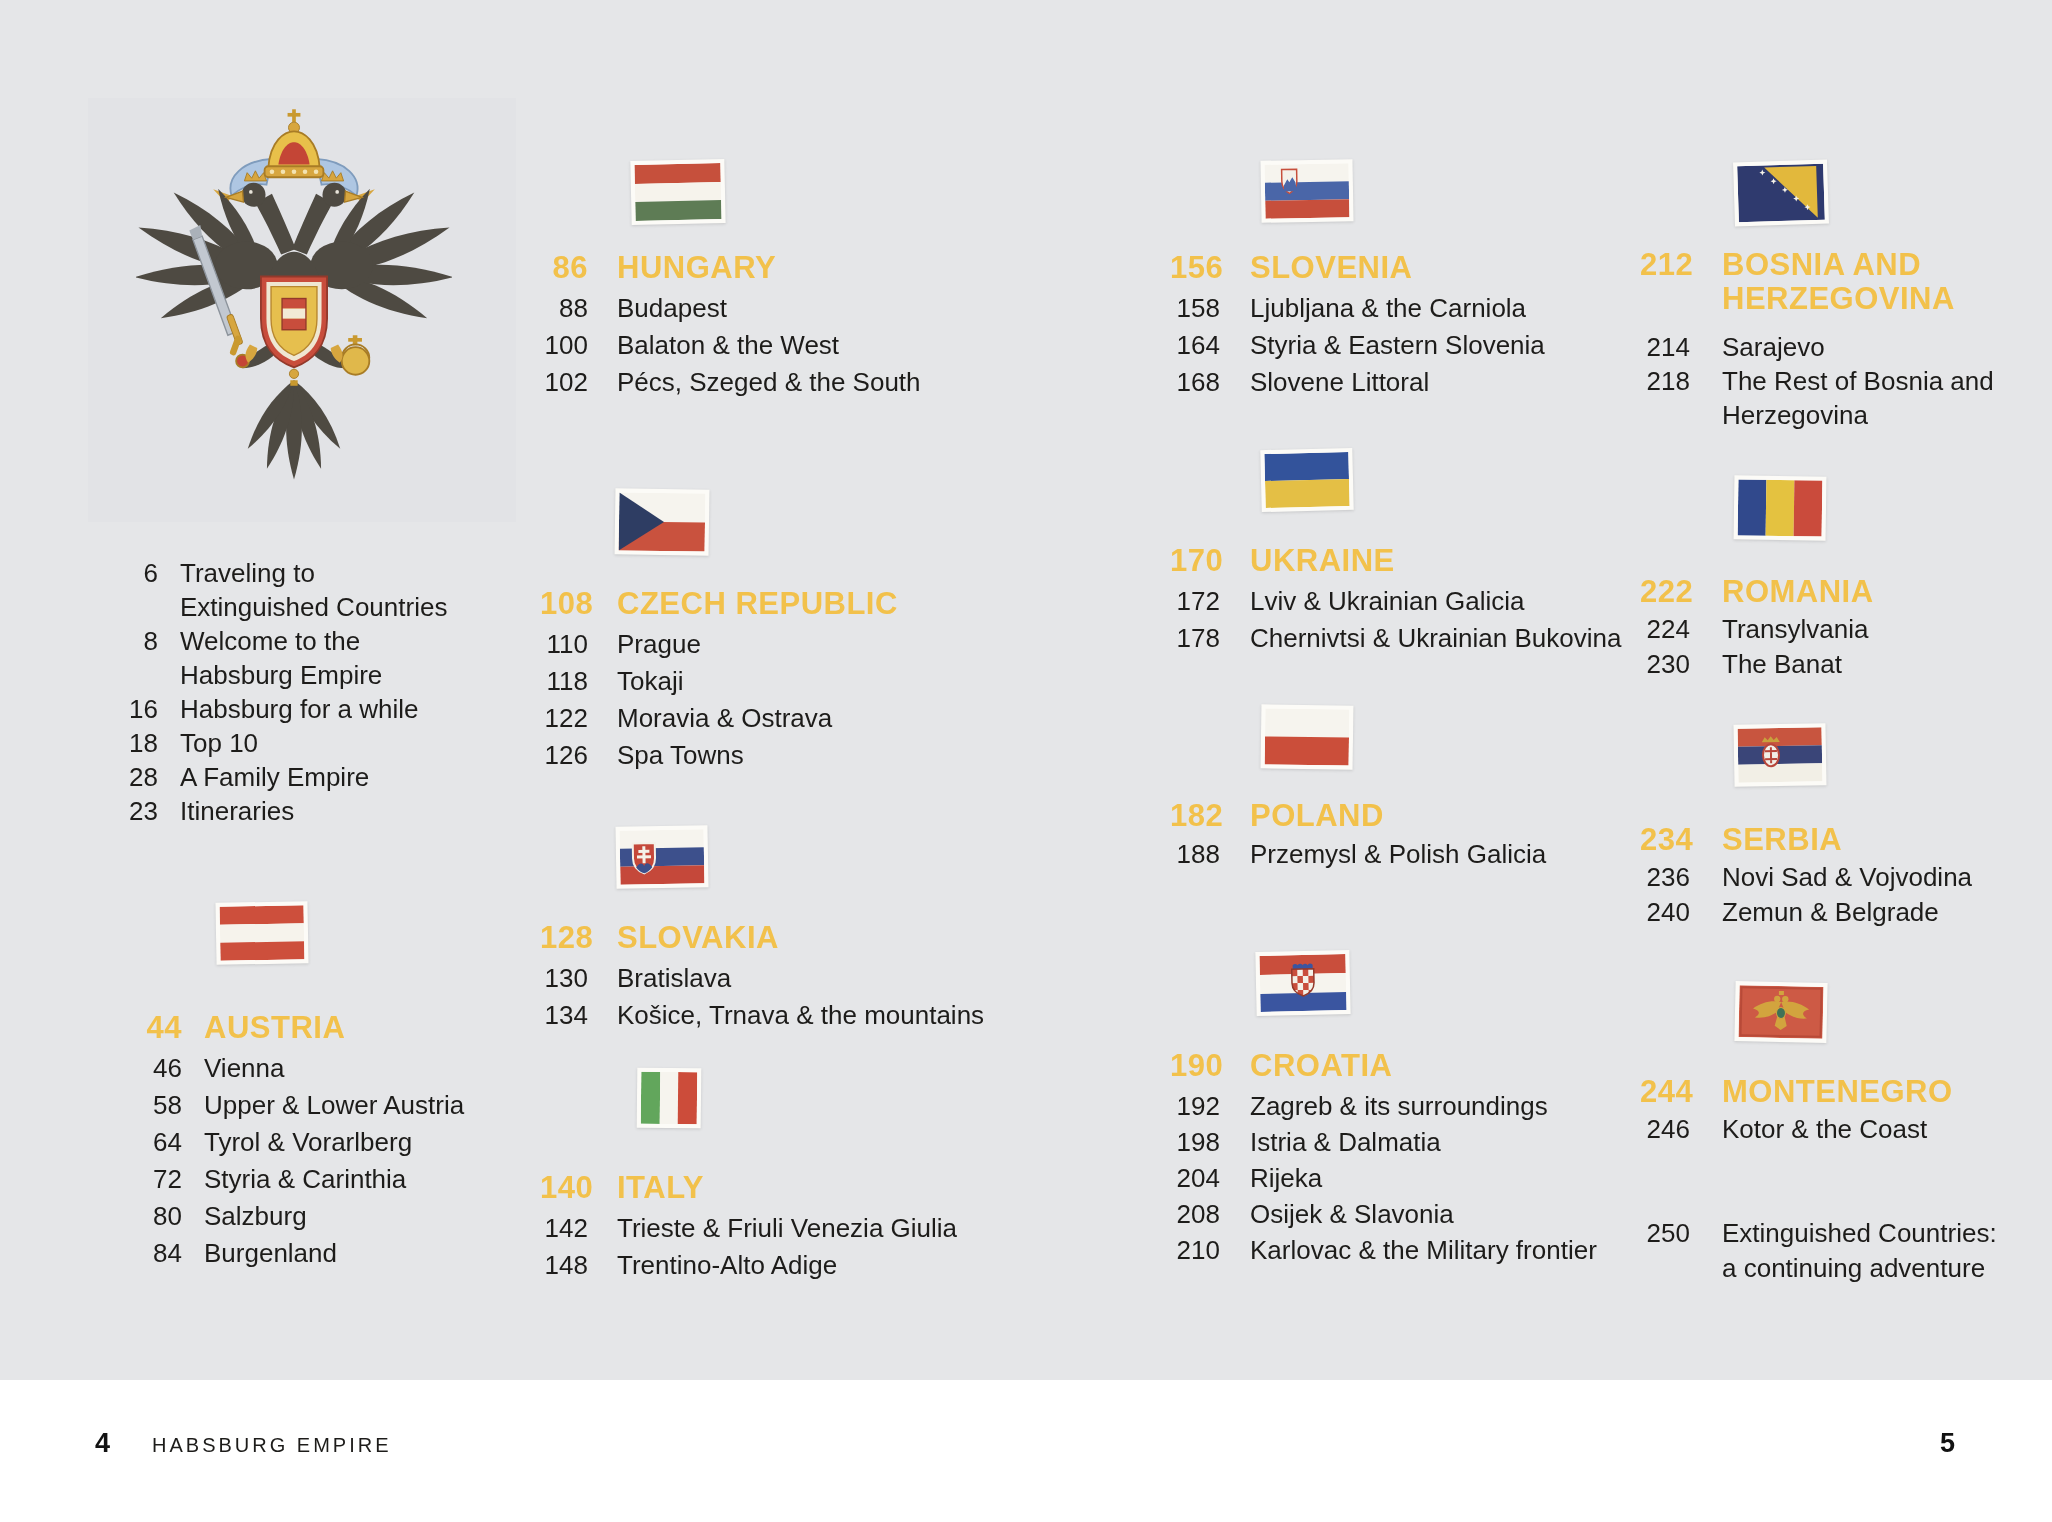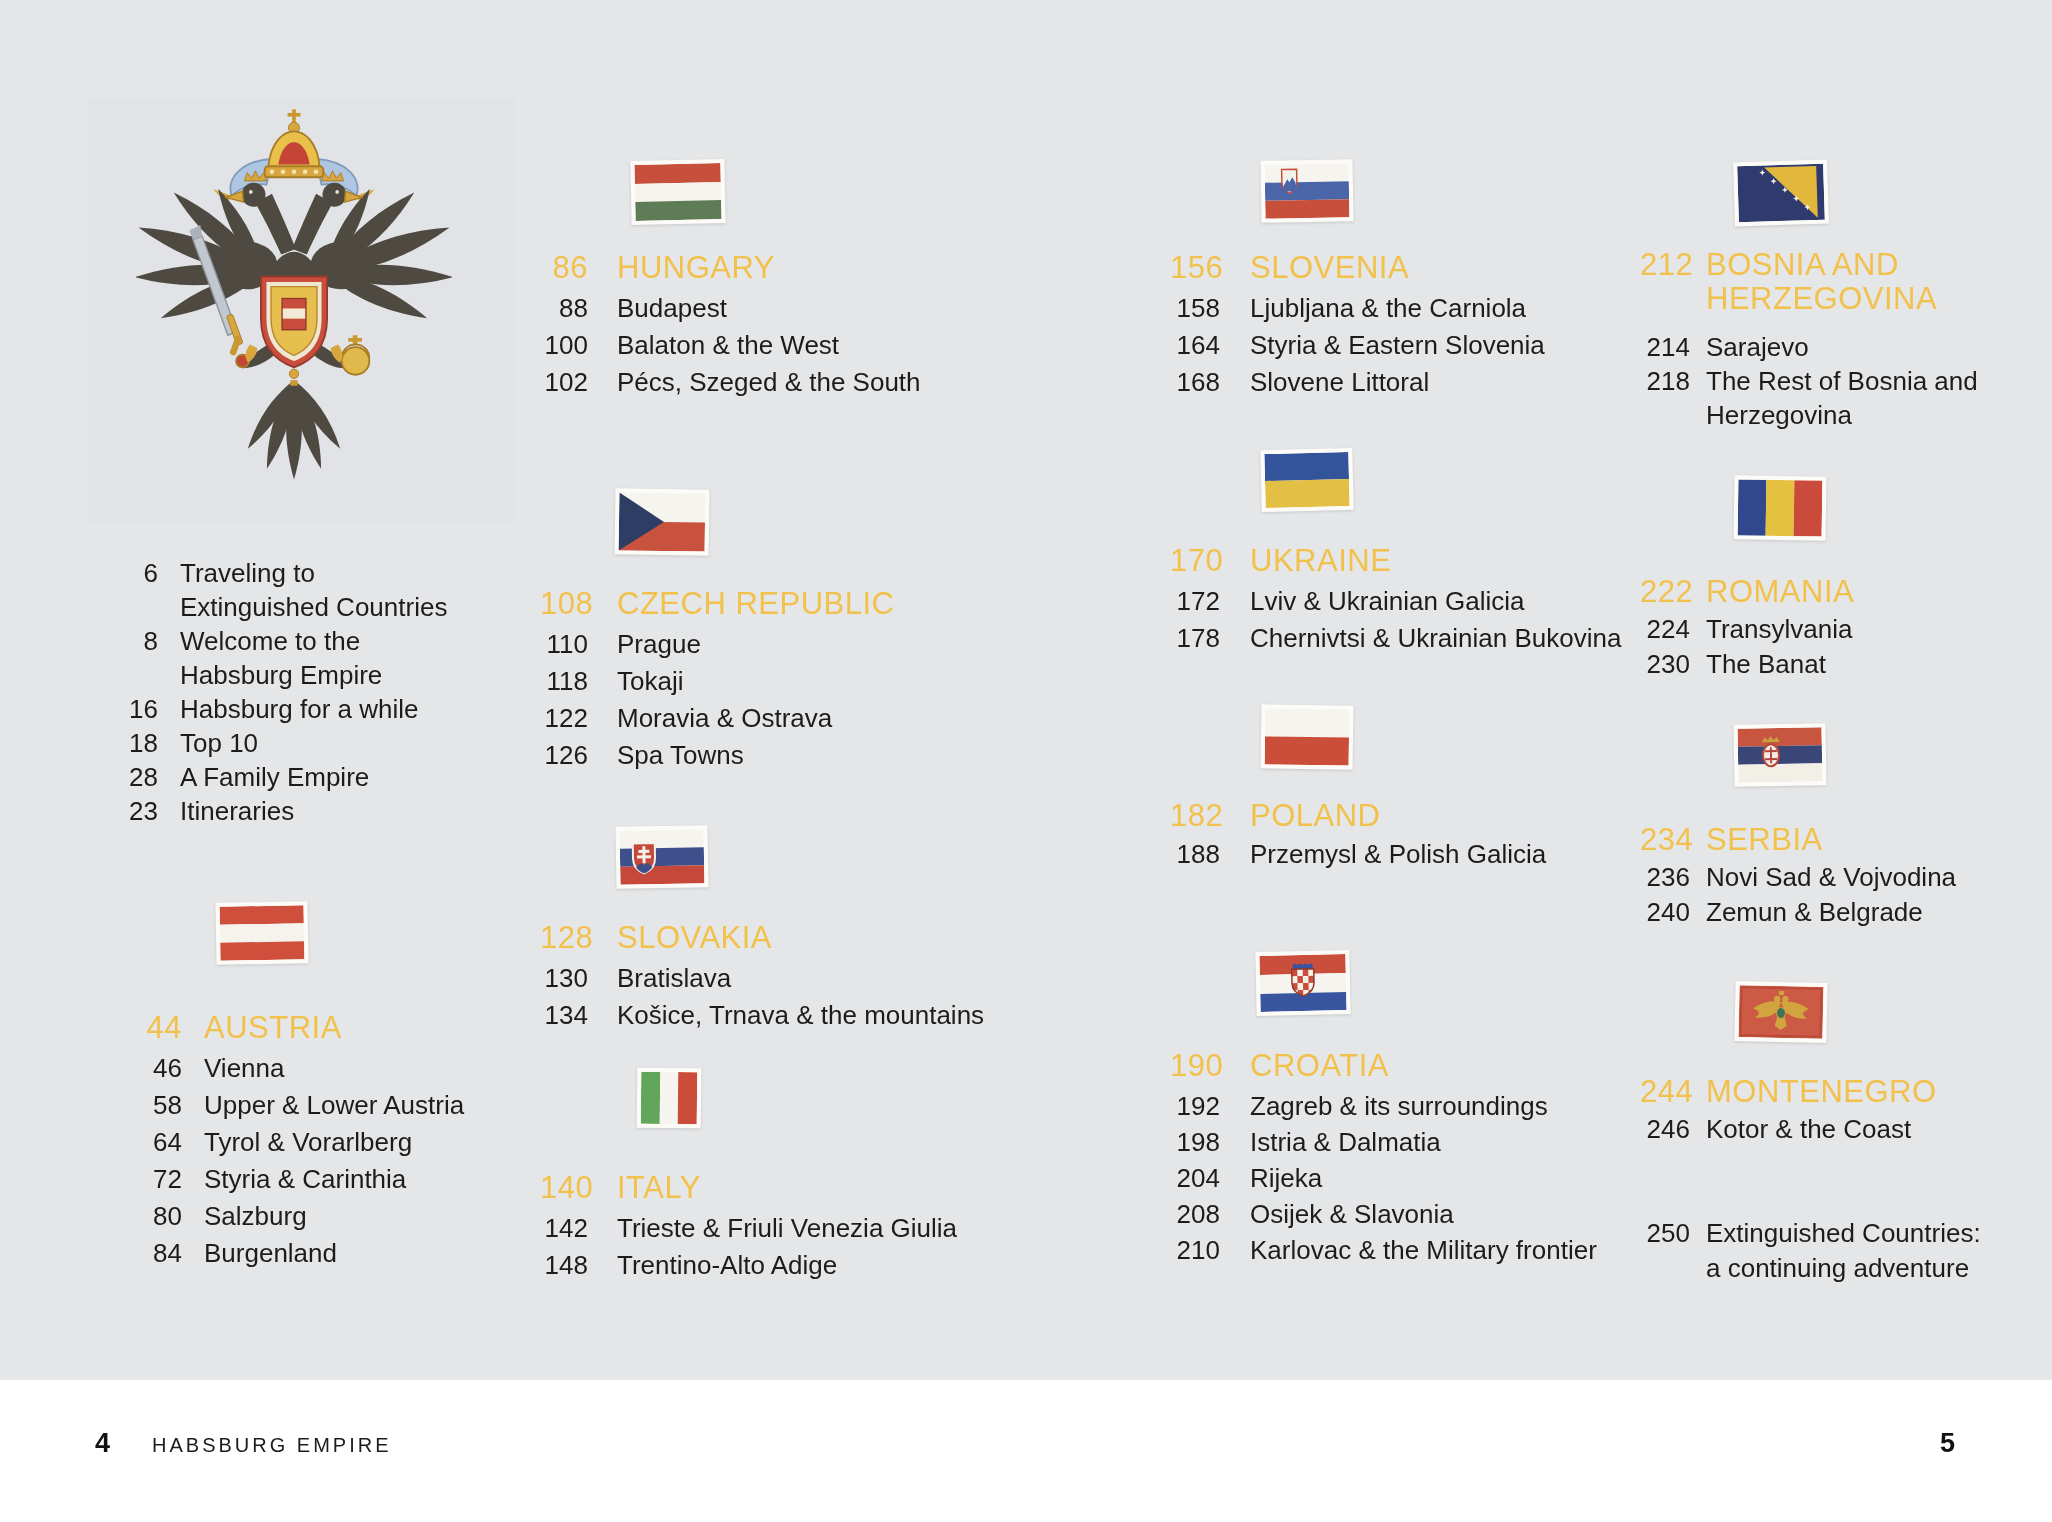--- a/index.html
+++ b/index.html
@@ -11,33 +11,33 @@
   }
   .abs{position:absolute}
   .page-gray{left:0;top:0;width:2052px;height:1380px;background:#e5e6e8}
   .coa-bg{left:88px;top:98px;width:428px;height:424px;background:#e2e3e6}
 
   .row{display:flex;align-items:baseline}
   .num{font-weight:400;text-align:right;flex:none}
   .label{white-space:pre-line}
 
   .head{font-size:31px;font-weight:700;letter-spacing:.5px;line-height:40px}
-  .head .num,.head .label{color:#f2c14b;font-weight:400}
+  .head .num,.head .label{color:#f2c14b;font-weight:700}
   .head.twoline{line-height:34px}
   .item{font-size:26px;line-height:37px}
   .intro .item{line-height:34px}
   .tight .item{line-height:36px}
   .c4col .item{line-height:35px}
   .bos .item{line-height:34px}
 
   .c1i .num{width:58px}.c1i .label{margin-left:22px}
   .c1  .num{width:82px}.c1  .label{margin-left:22px}
   .c2  .num{width:48px}.c2  .label{margin-left:29px}
   .c3  .num{width:50px}.c3  .label{margin-left:30px}
-  .c4  .num{width:50px}.c4  .label{margin-left:16px}
+  .c4  .num{width:50px}.c4  .label{margin-left:32px}
 
   .flag{background:#fcfbf7;padding:4px;line-height:0;box-shadow:0 1px 3px rgba(60,60,60,.18)}
   .flag svg{display:block}
 
   .footer-left{display:flex;align-items:baseline}
   .folio{font-size:27px;font-weight:700;color:#121212}
   .booktitle{font-size:20px;letter-spacing:3px;margin-left:42px;color:#1d1c1a}
 </style>
 </head>
 <body>

